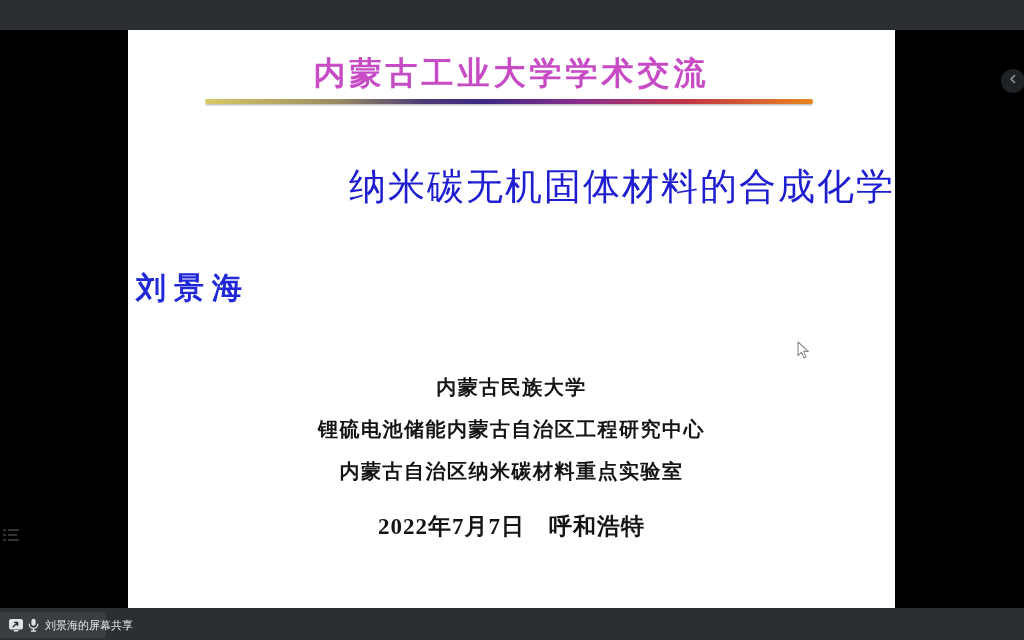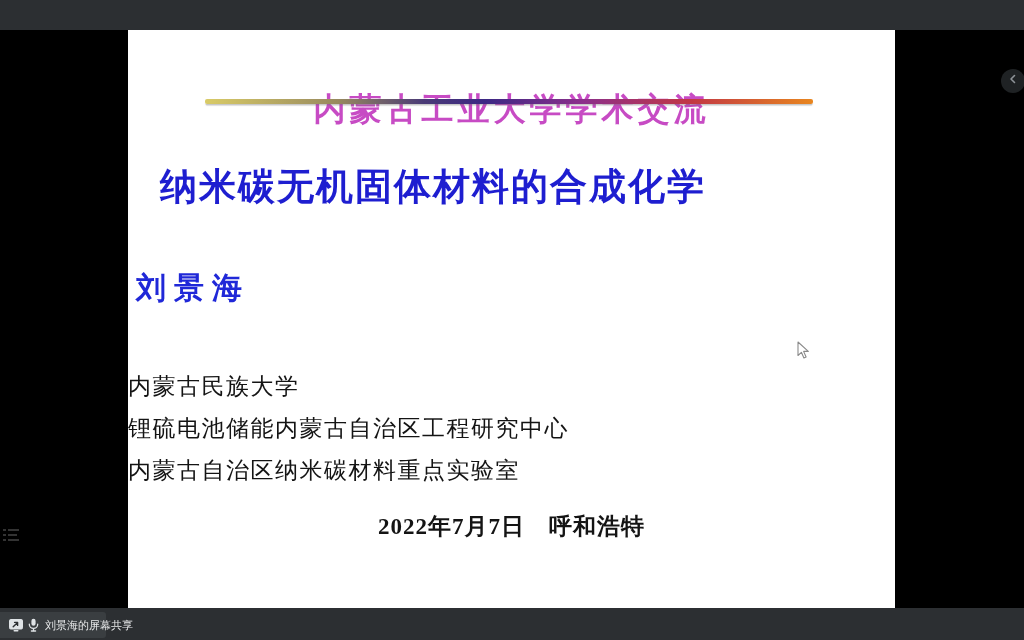--- a/index.html
+++ b/index.html
@@ -21,33 +21,33 @@
     position:absolute;left:0;right:0;top:26px;text-align:center;
     font-family:"Liberation Serif",serif;font-weight:600;
     font-size:32px;line-height:34px;letter-spacing:4px;
   }
   .gradient-rule{
     position:absolute;left:77px;top:69px;width:608px;height:5px;
     border-radius:2px;
     box-shadow:0 2px 1px -0.5px rgba(110,110,110,.4);
   }
   .slide-main-title{
-    position:absolute;left:0;right:0;top:137px;text-align:left;
-    font-family:"Liberation Sans",sans-serif;font-weight:bold;
+    position:absolute;left:0;right:0;top:137px;text-align:right;
+    font-family:"Liberation Sans",sans-serif;font-weight:normal;
     font-size:37px;line-height:40px;letter-spacing:2px;margin-left:32px;
   }
   .slide-author{
     position:absolute;left:0;right:0;top:242px;text-align:left;
     font-family:"Liberation Serif",serif;font-weight:600;
     font-size:30px;line-height:32px;letter-spacing:8px;text-indent:8px;
   }
   .affiliations{
-    position:absolute;left:0;right:0;top:336px;text-align:left;
-    font-family:"Liberation Serif",serif;font-weight:normal;
-    font-size:23px;line-height:42px;letter-spacing:1.5px;
+    position:absolute;left:0;right:0;top:336px;text-align:center;
+    font-family:"Liberation Serif",serif;font-weight:bold;
+    font-size:20px;line-height:42px;letter-spacing:1.5px;
   }
   .date-location{
     position:absolute;left:0;right:0;top:484px;text-align:center;
     font-family:"Liberation Serif",serif;font-weight:bold;
     font-size:23px;line-height:25px;letter-spacing:1px;
   }
 
   .share-indicator{
     position:absolute;left:0;top:4px;width:106px;height:26px;
     border-radius:0 3px 3px 0;display:flex;align-items:center;
@@ -75,21 +75,21 @@
 </style>
 </head>
 <body>
 
 <div class="top-bar" style="background: rgb(44, 47, 50);"></div>
 
 <div class="stage" style="background: rgb(0, 0, 0);"></div>
 
 <div class="slide" style="background: rgb(255, 255, 255);">
 
-  <div class="slide-header-title" style="color: rgb(199, 75, 196); margin-top: 36px;">内蒙古工业大学学术交流</div>
+  <div class="slide-header-title" style="color: rgb(199, 75, 196);">内蒙古工业大学学术交流</div>
 
   <div class="gradient-rule" style="background: linear-gradient(90deg, rgb(217, 203, 103) 0%, rgb(151, 137, 95) 22%, rgb(74, 58, 118) 36%, rgb(60, 40, 132) 46%, rgb(139, 47, 139) 62%, rgb(194, 56, 68) 80%, rgb(232, 134, 31) 100%);"></div>
 
   <div class="slide-main-title" style="color: rgb(30, 30, 208);">纳米碳无机固体材料的合成化学</div>
 
   <div class="slide-author" style="color: rgb(32, 40, 216);">刘景海</div>
 
   <div class="affiliations" style="color: rgb(20, 20, 20);">
     <div>内蒙古民族大学</div>
     <div>锂硫电池储能内蒙古自治区工程研究中心</div>

